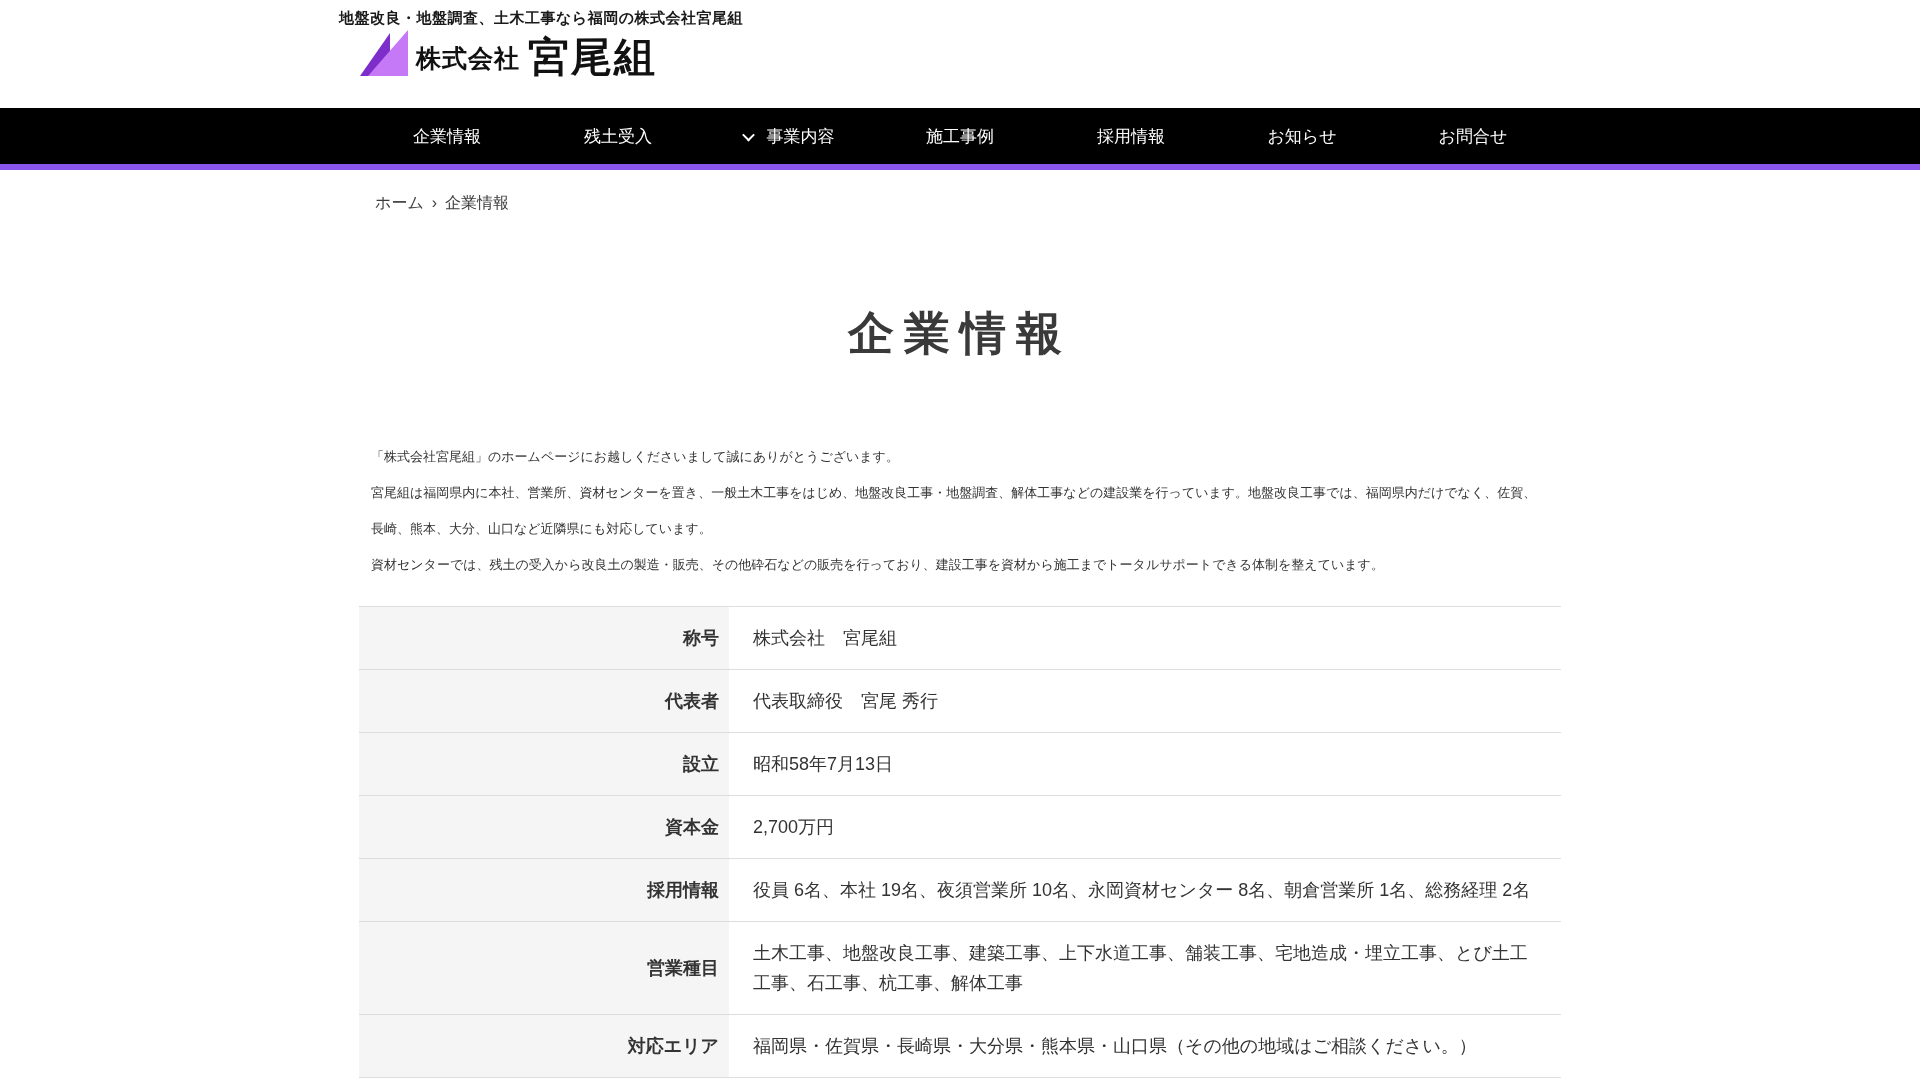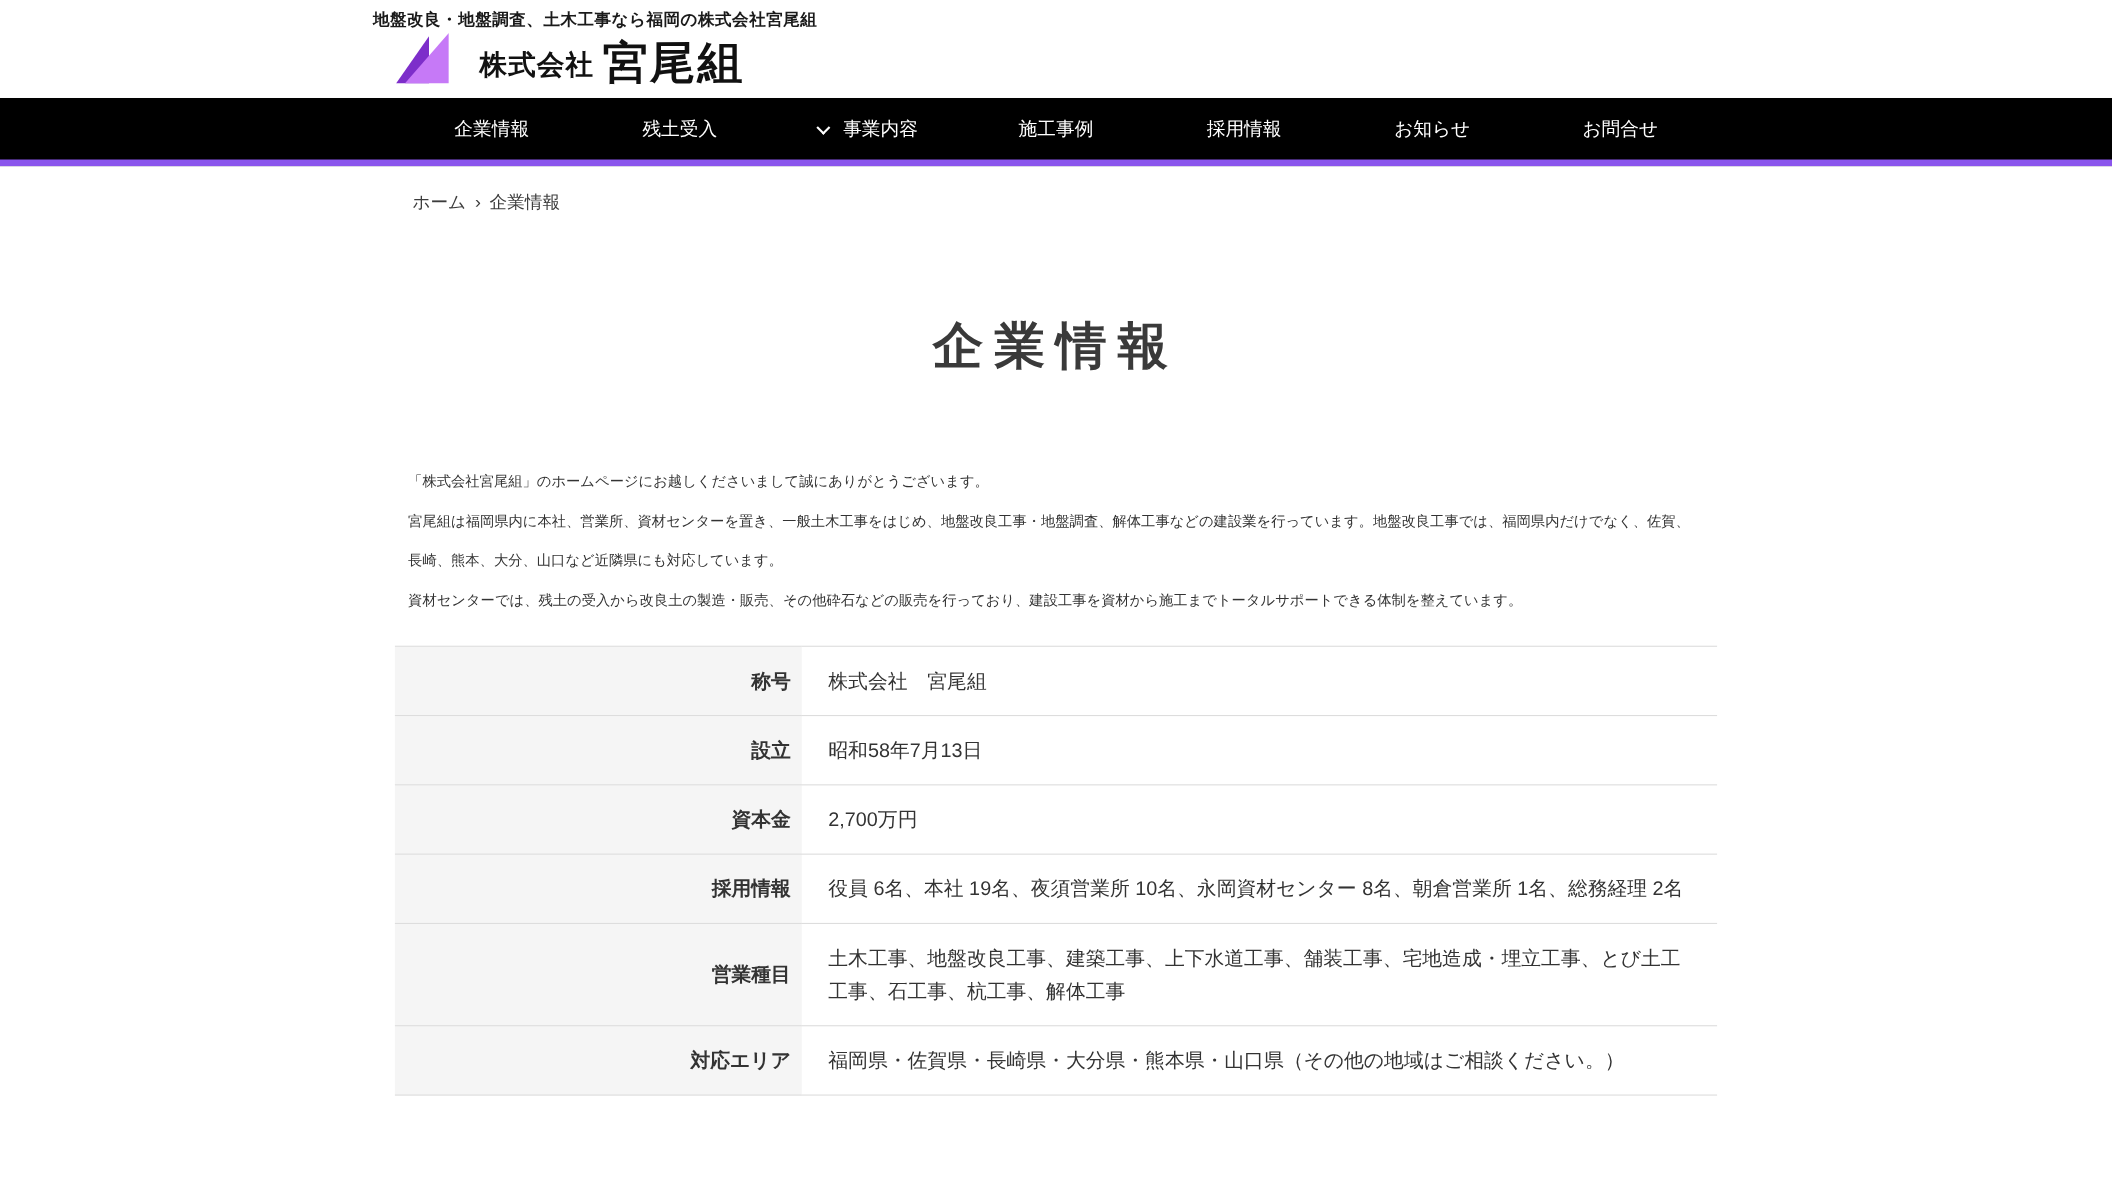--- a/index.html
+++ b/index.html
@@ -1,22 +1,22 @@
 <!DOCTYPE html>
 <html lang="ja"><head>
 <meta charset="utf-8">
 <style>
   * { box-sizing: border-box; margin: 0; padding: 0; }
   html, body { width: 1920px; height: 1080px; overflow: hidden; background: #fff; }
   body { font-family: "Liberation Sans", "DejaVu Sans", sans-serif; color: #333; }
 
   
-  .site-header { position: relative; height: 89px; background: #fff; }
+  .site-header { position: relative; height: 108px; background: #fff; }
   .tagline { position: absolute; left: 339px; top: 9px; font-size: 15px; font-weight: bold; color: #1a1a1a; letter-spacing: .5px; }
-  .logo { position: absolute; left: 360px; top: 30px; display: flex; align-items: flex-end; gap: 28px; cursor: pointer; }
+  .logo { position: absolute; left: 360px; top: 30px; display: flex; align-items: flex-end; gap: 8px; cursor: pointer; }
   .logo-icon { display: block; margin-bottom: 2px; }
   .logo-text { display: flex; align-items: flex-end; gap: 8px; white-space: nowrap; }
   .logo-prefix { font-size: 25px; font-weight: bold; color: #111; margin-bottom: 3px; letter-spacing: 1px; }
   .logo-name { font-size: 41px; font-weight: bold; color: #111; letter-spacing: 2px; line-height: 1; }
 
   
   .main-nav { height: 62px; background: #000; border-bottom: 6px solid #8a55ec; }
   .main-nav ul { list-style: none; height: 56px; display: flex; justify-content: center; align-items: center; }
   .main-nav li { width: 171px; height: 56px; display: flex; justify-content: center; align-items: center; color: #fff; font-size: 17px; cursor: pointer; white-space: nowrap; }
   .chev { width: 9px; height: 9px; border-right: 2.5px solid #fff; border-bottom: 2.5px solid #fff; transform: rotate(45deg) translate(-1px,-1px); display: inline-block; margin-right: 14px; }
@@ -100,20 +100,24 @@
       <p>資材センターでは、残土の受入から改良土の製造・販売、その他砕石などの販売を行っており、建設工事を資材から施工までトータルサポートできる体制を整えています。</p>
     </div>
 
   <table class="company-table">
     <tbody>
         <tr>
         <th>称号</th>
         <td>株式会社　宮尾組</td>
       </tr>
         <tr>
+        <th>代表者</th>
+        <td>代表取締役　宮尾 秀行</td>
+      </tr>
+        <tr>
         <th>設立</th>
         <td>昭和58年7月13日</td>
       </tr>
         <tr>
         <th>資本金</th>
         <td>2,700万円</td>
       </tr>
         <tr>
         <th>採用情報</th>
         <td>役員 6名、本社 19名、夜須営業所 10名、永岡資材センター 8名、朝倉営業所 1名、総務経理 2名</td>

